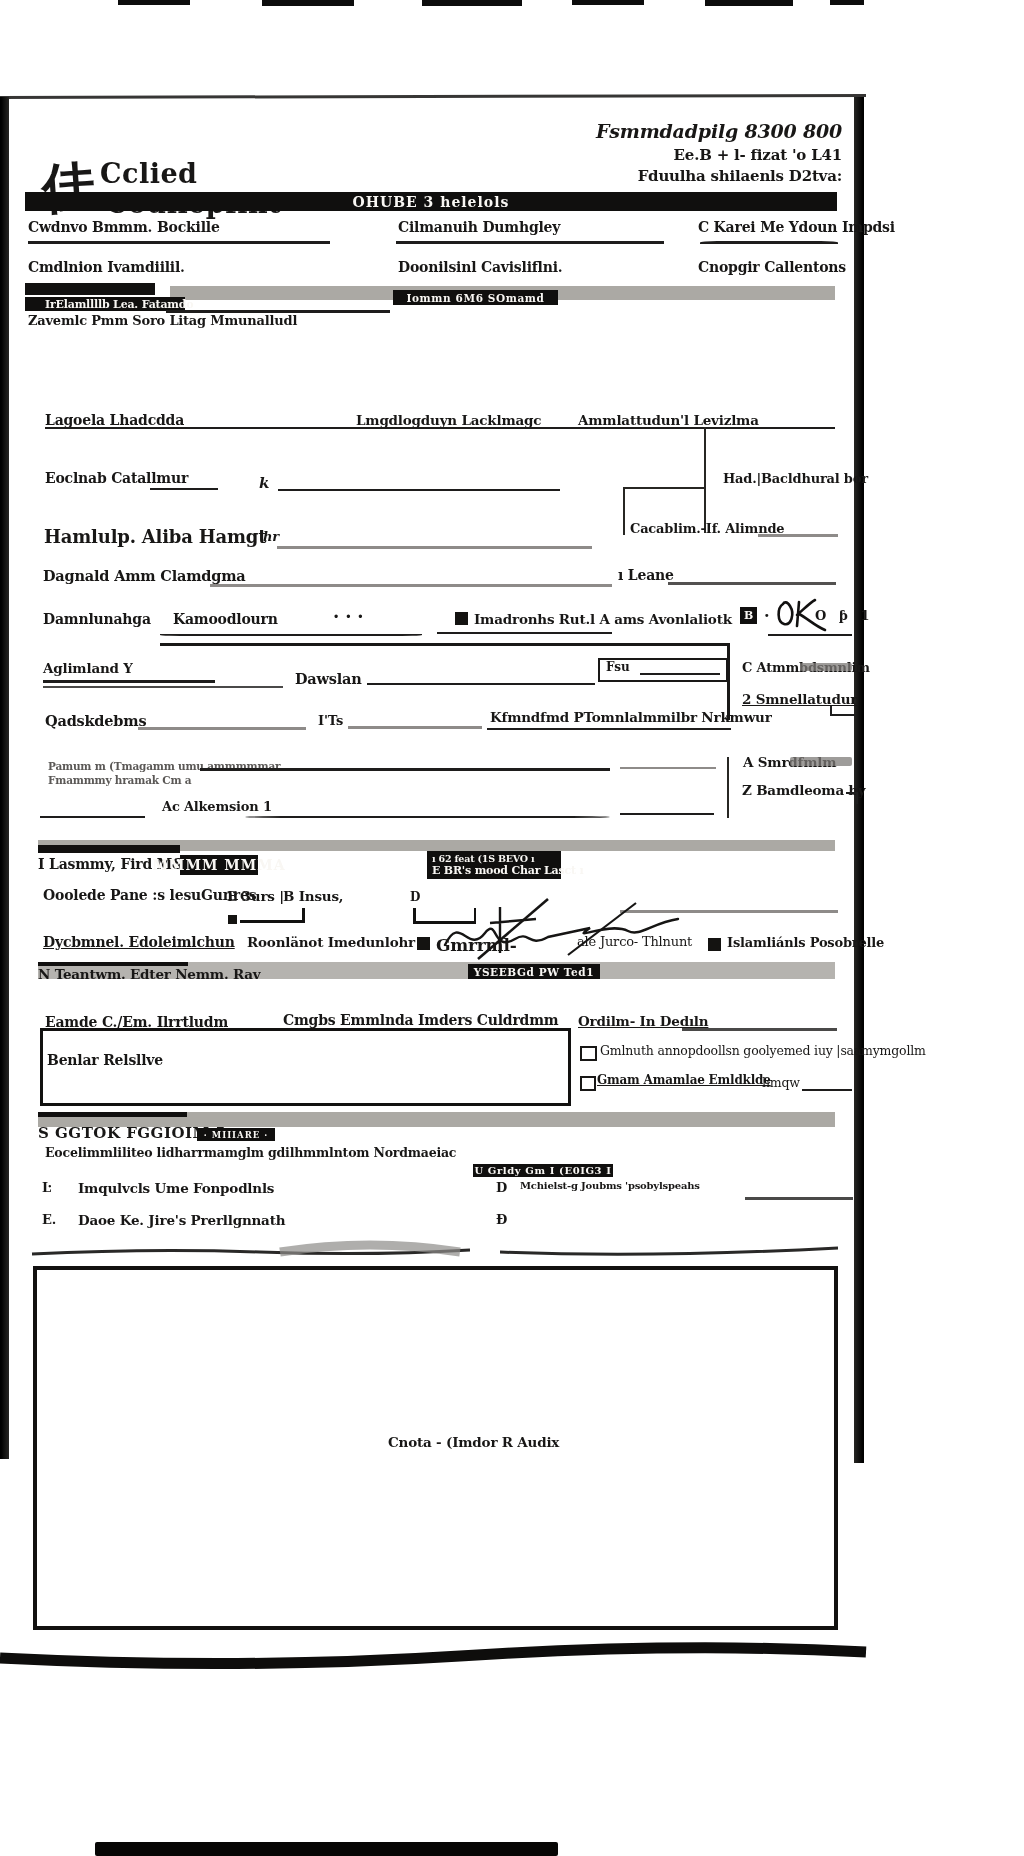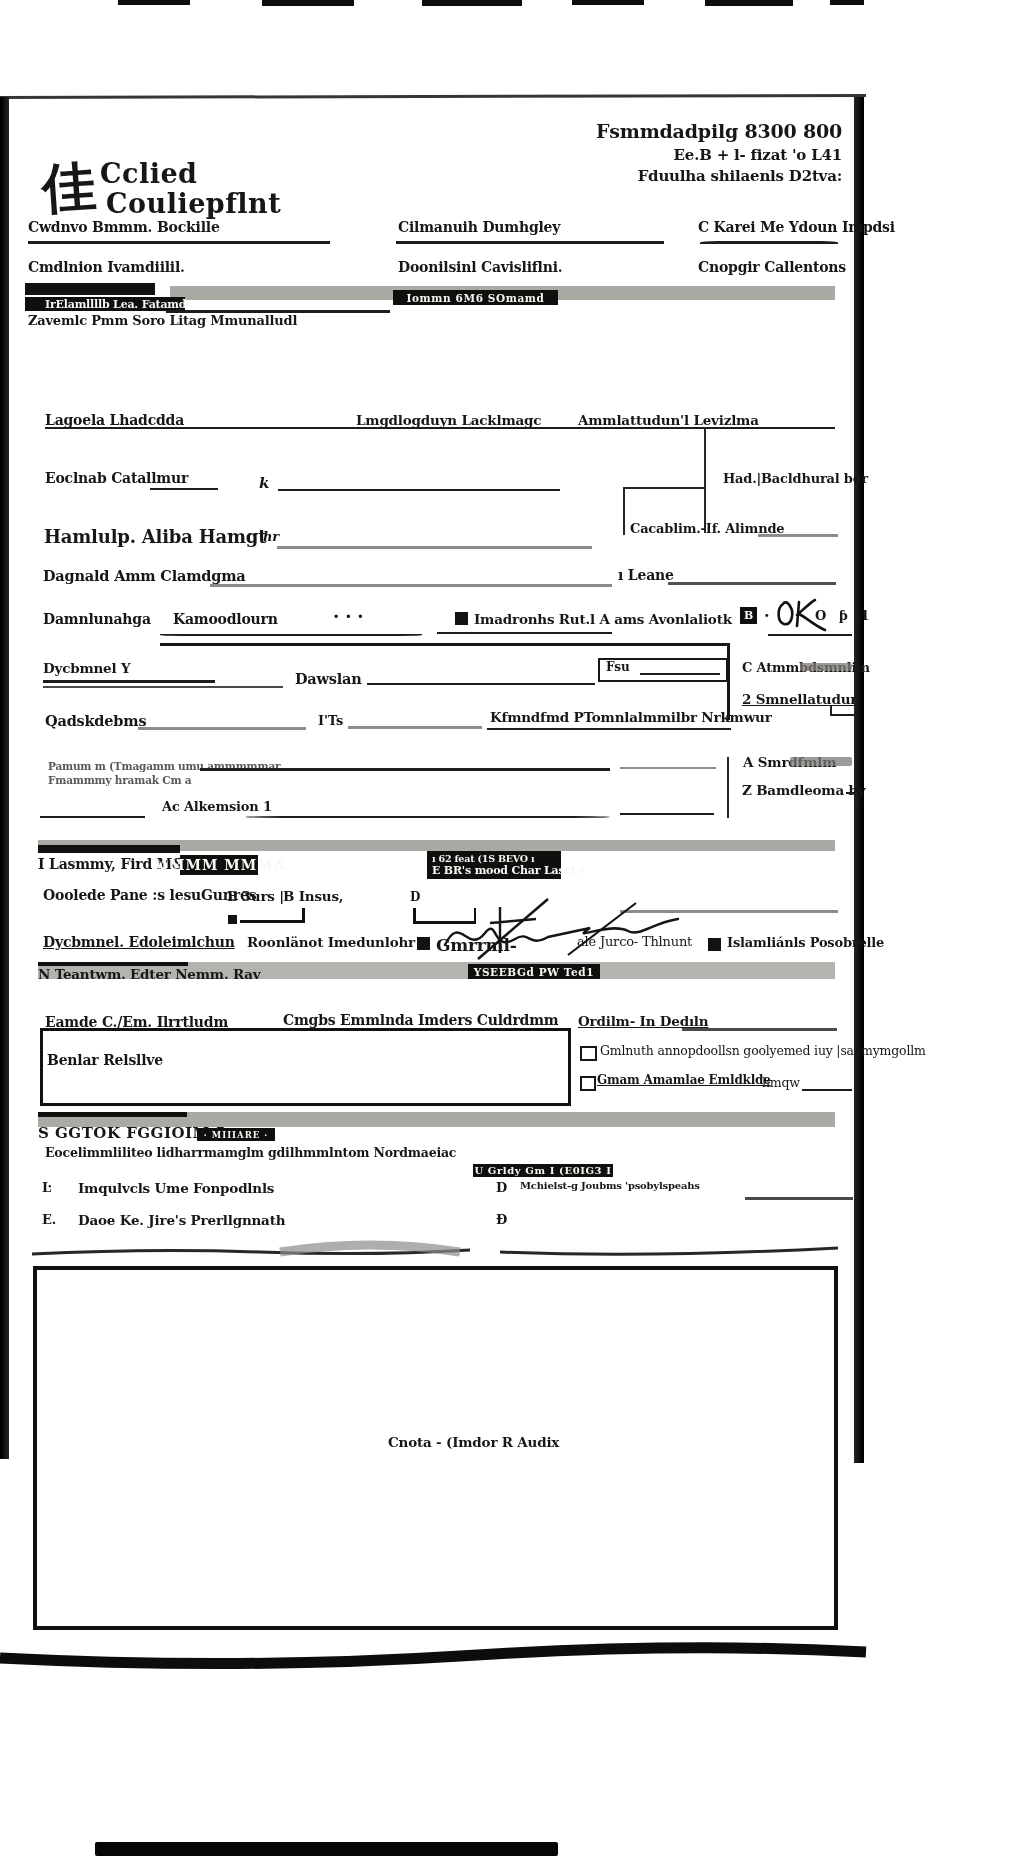--- a/index.html
+++ b/index.html
@@ -33,24 +33,27 @@
   <div style="position:absolute;left:830px;top:0;width:34px;height:5px;background:#111;"></div>
 
   <div style="position:absolute;left:0;top:95px;width:866px;height:3px;background:#3a3938;transform:rotate(-0.12deg);"></div>
   <div class="edge" style="left:0;top:97px;width:9px;height:1362px;"></div>
   <div class="edge" style="left:854px;top:97px;width:10px;height:1366px;background:linear-gradient(270deg,#000,#2b2a28);"></div>
 
   <div class="t" style="left:42px;top:152px;font-size:54px;transform:rotate(-4deg);">佳</div>
   <div class="t" style="left:100px;top:158px;font-size:27px;letter-spacing:0.5px;">Cclied</div>
   <div class="t" style="left:106px;top:188px;font-size:27px;letter-spacing:0.5px;">Couliepflnt</div>
 
-  <div class="t" style="right:182px;top:120px;font-size:19px;text-align:right;">Fsmmdadpilg 8300 800</div>
+  <div class="t" style="right:182px;top:120px;font-size:19px;text-align:right;font-style:italic;">Fsmmdadpilg 8300 800</div>
   <div class="t" style="right:182px;top:146px;font-size:15px;text-align:right;">Ee.B + l- fizat 'o L41</div>
   <div class="t" style="right:182px;top:167px;font-size:15px;text-align:right;">Fduulha shilaenls D2tva:</div>
 
+  <div class="inv" style="left:25px;top:192px;width:812px;height:19px;justify-content:center;">
+    <span class="t" style="position:static;font-size:14px;letter-spacing:1px;">OHUBE 3 helelols</span>
+  </div>
 
   <div class="t" style="left:28px;top:219px;font-size:14px;">Cwdnvo Bmmm. Bockille</div>
   <div class="t" style="left:398px;top:219px;font-size:14px;">Cilmanuih Dumhgley</div>
   <div class="t" style="left:698px;top:219px;font-size:14px;">C Karei Me Ydoun Impdsi</div>
   <div class="hl" style="left:28px;top:241px;width:302px;height:3px;"></div>
   <div class="hl" style="left:396px;top:241px;width:268px;height:3px;"></div>
   <div class="hl" style="left:700px;top:241px;width:138px;height:3px;border-radius:50% 50% 0 0/6px;"></div>
   <div class="t" style="left:28px;top:259px;font-size:14px;">Cmdlnion Ivamdiilil.</div>
   <div class="t" style="left:398px;top:259px;font-size:14px;">Doonilsinl Cavisliflni.</div>
   <div class="t" style="left:698px;top:259px;font-size:14px;">Cnopgir Callentons</div>
@@ -101,21 +104,21 @@
     <span class="t" style="position:static;font-size:11px;">B</span>
   </div>
   <div class="t" style="left:764px;top:606px;font-size:16px;">·</div>
   <svg style="left:775px;top:596px;" width="52" height="38" viewBox="0 0 52 38">
     <path d="M8,8 C2,12 2,26 9,28 C16,30 20,18 15,10 C12,5 9,6 8,8 Z M24,6 L22,30 M22,19 C30,12 36,6 40,4 M24,18 C32,22 40,30 50,34" stroke="#161514" stroke-width="2.6" fill="none" stroke-linecap="round"></path>
   </svg>
   <div class="hl" style="left:768px;top:634px;width:84px;"></div>
   <div class="t" style="left:815px;top:608px;font-size:13px;letter-spacing:4px;">O ƥ 1</div>
 
   <div style="position:absolute;left:160px;top:643px;width:567px;height:74px;border-top:3px solid #1d1c1b;border-right:3px solid #1d1c1b;"></div>
-  <div class="t" style="left:43px;top:660px;font-size:13.5px;">Dycbmnel Y</div>
+  <div class="t" style="left:43px;top:660px;font-size:13.5px;">Aglimland Y</div>
   <div class="hl" style="left:43px;top:680px;width:172px;height:3px;"></div>
   <div class="gl" style="left:43px;top:686px;width:240px;background:#4c4b4a;"></div>
   <div class="t" style="left:295px;top:670px;font-size:14.5px;">Dawslan</div>
   <div class="hl" style="left:367px;top:683px;width:228px;"></div>
   <div style="position:absolute;left:598px;top:658px;width:126px;height:20px;border:2px solid #1d1c1b;"></div>
   <div class="t" style="left:606px;top:660px;font-size:12px;">Fsu</div>
   <div class="hl" style="left:640px;top:673px;width:80px;"></div>
   <div class="t" style="left:742px;top:660px;font-size:13px;">C Atmmbdsmnlim</div>
   <div class="smear" style="left:800px;top:663px;width:52px;height:8px;"></div>
   <div class="t" style="left:742px;top:691px;font-size:13.5px;text-decoration:underline;">2 Smnellatudur</div>

